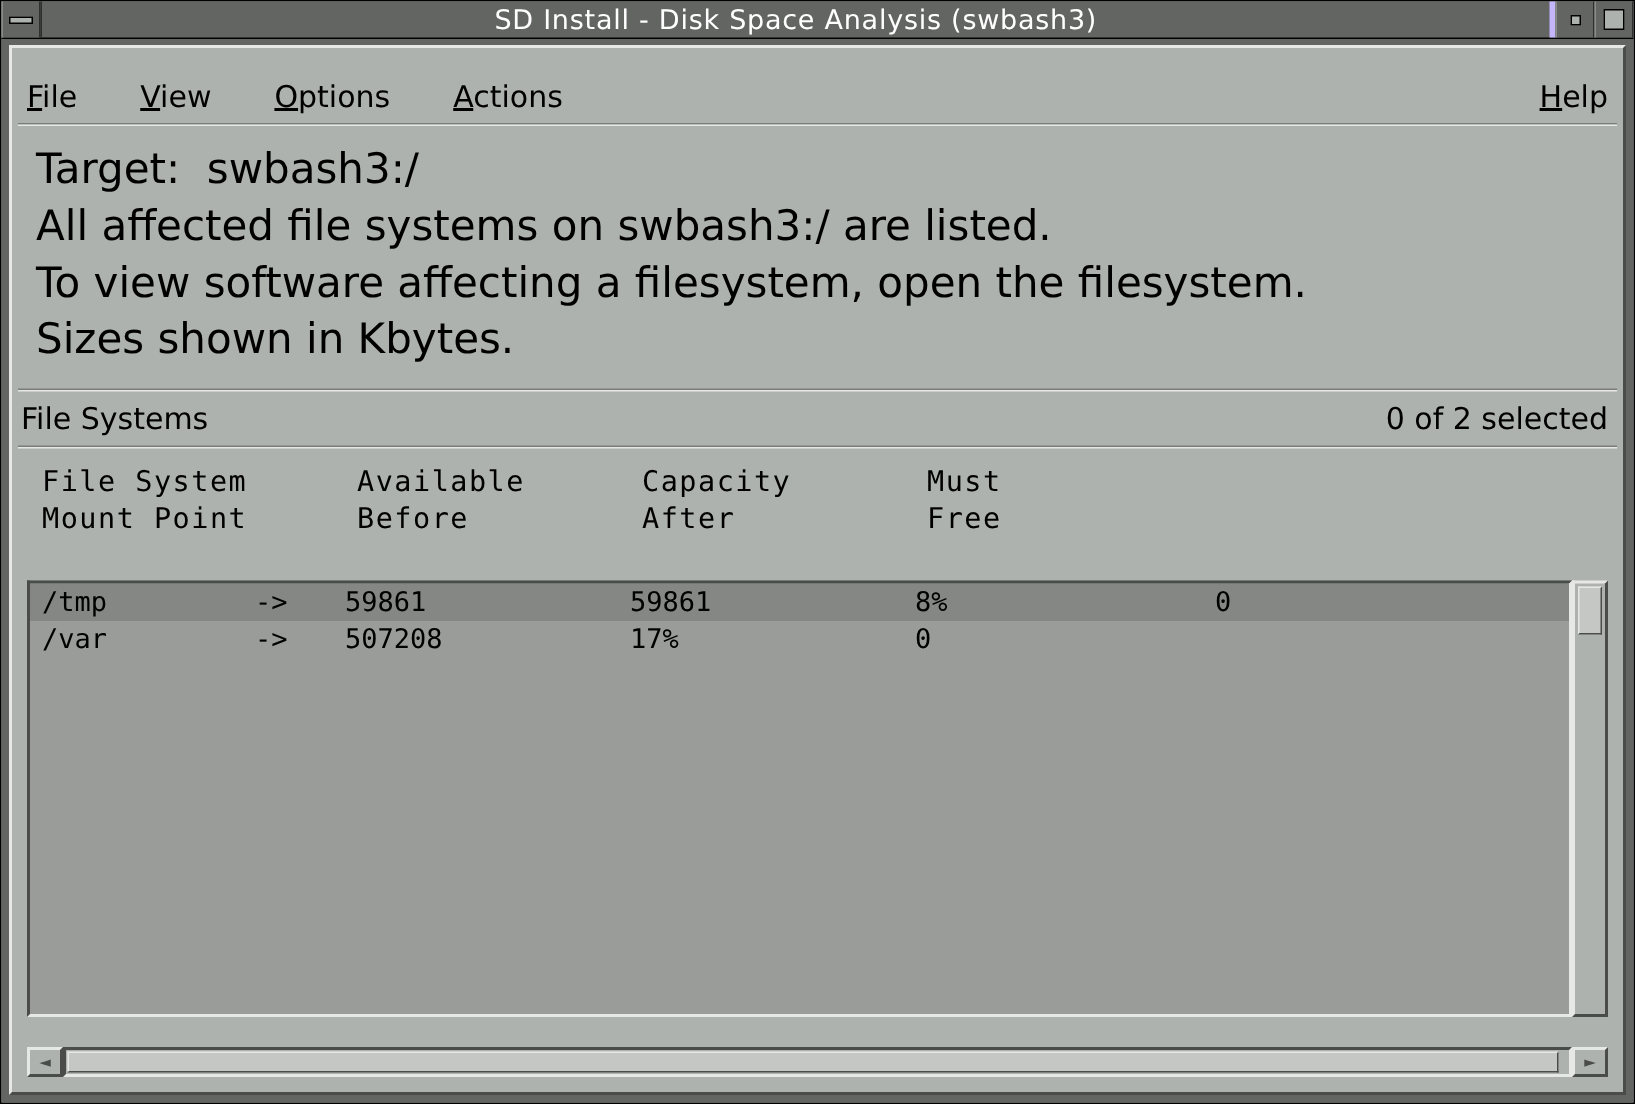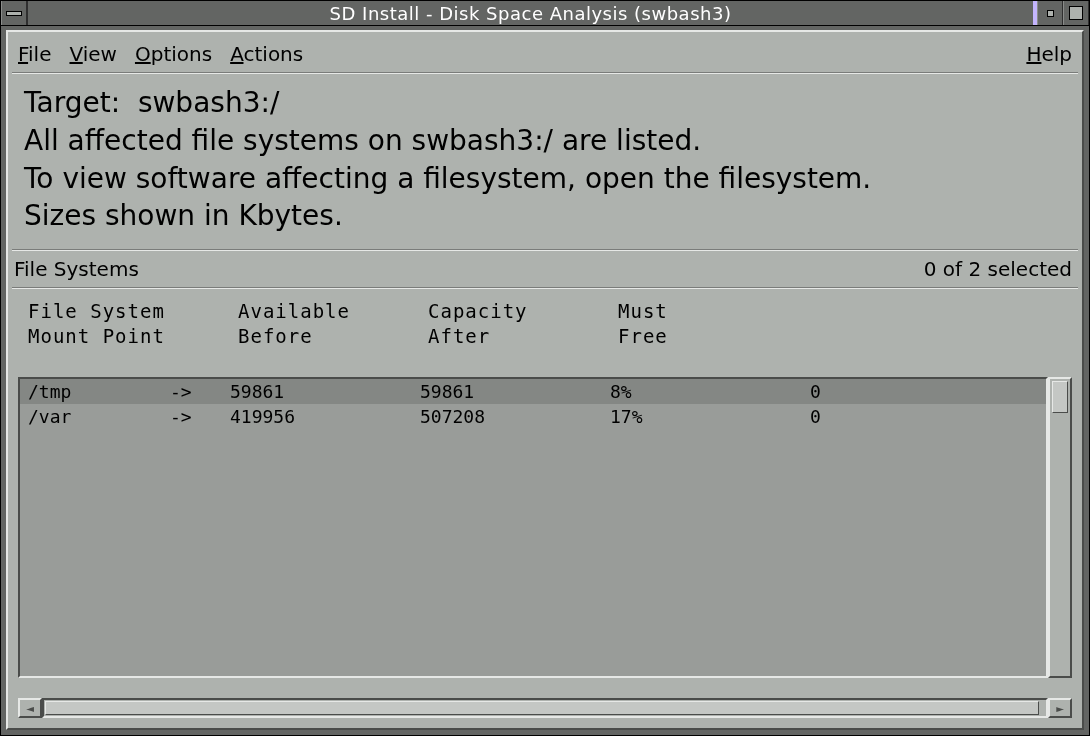--- a/index.html
+++ b/index.html
@@ -93,22 +93,23 @@
     border-left: 2px solid #e6e8e6;
     border-right: 2px solid #4a4c4a;
     border-bottom: 2px solid #4a4c4a;
     background: #aeb2ae;
   }
 
   
   .menubar {
     display: flex;
     align-items: center;
-    padding: 10px 10px 6px 10px;
+    padding: 20px 10px 6px 10px;
     font-size: 20px;
+    gap: 24px;
   }
   .menubar .menu-item {
     margin-right: 18px;
     cursor: pointer;
   }
   .menubar .menu-item .ul {
     text-decoration: underline;
   }
   .menubar .spacer { flex: 1; }
 
@@ -291,21 +292,20 @@
                 <span>/tmp</span>
                 <span>-&gt;</span>
                 <span>59861</span>
                 <span>59861</span>
                 <span>8%</span>
                 <span>0</span>
               </div>
               <div class="row">
                 <span>/var</span>
                 <span>-&gt;</span>
-                <span>419956</span>
                 <span>507208</span>
                 <span>17%</span>
                 <span>0</span>
               </div>
             </div>
           <div class="vscroll">
             <div class="thumb"></div>
           </div>
         </div>
 

